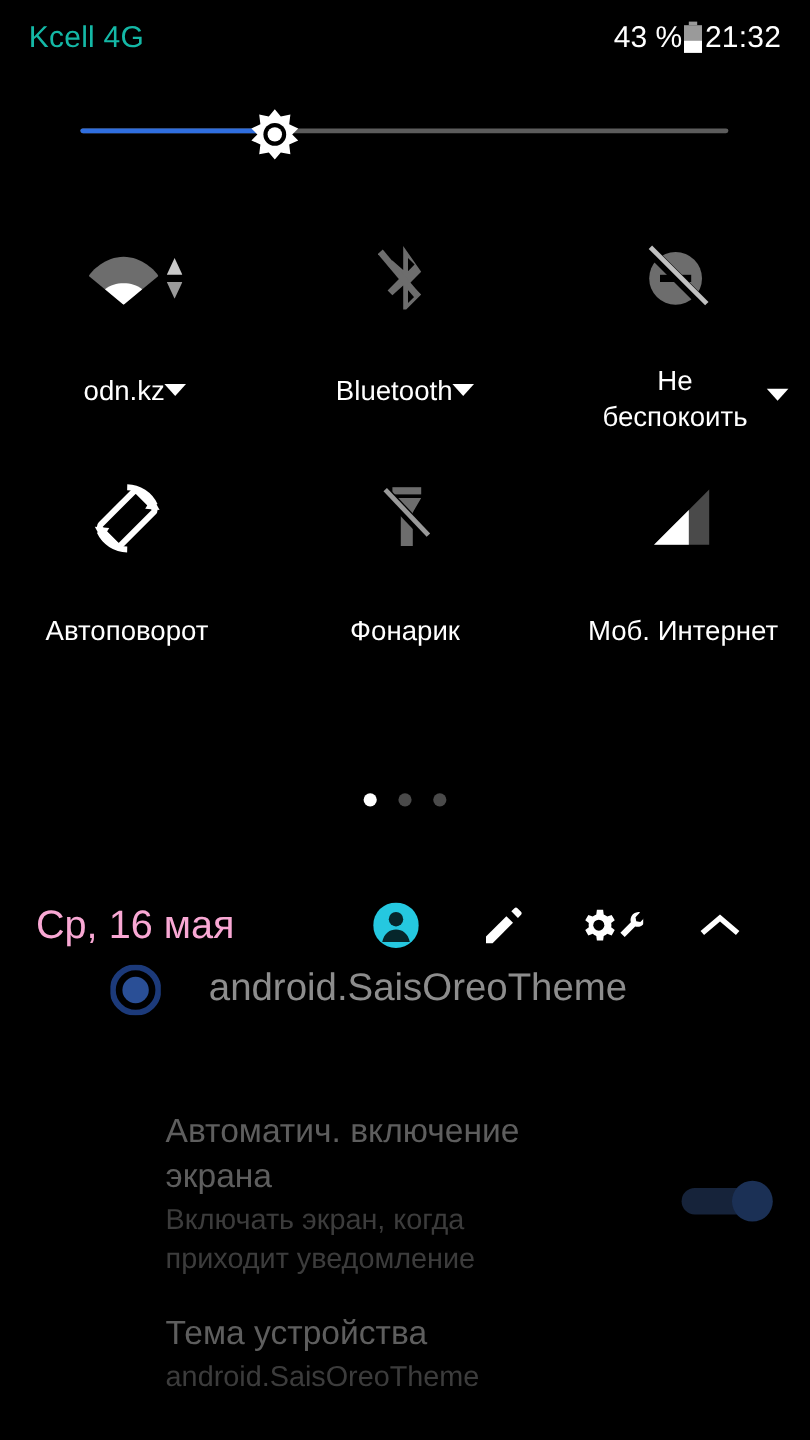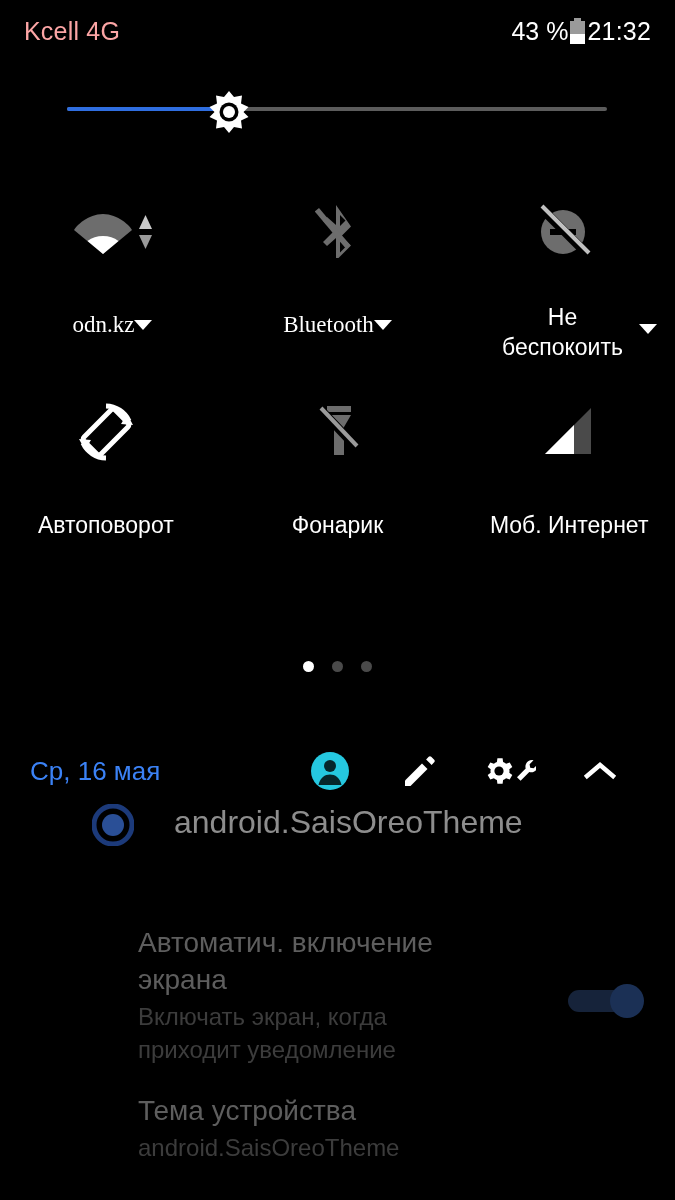--- a/index.html
+++ b/index.html
@@ -25,21 +25,21 @@
     height: 62px;
     display: flex;
     align-items: center;
     justify-content: space-between;
     padding: 0 24px;
     box-sizing: border-box;
   }
   .status-left {
     font-size: 25px;
     letter-spacing: 0.2px;
-    color: #fca5a5;
+    color: #14b8a6;
   }
   .status-right {
     display: flex;
     align-items: center;
     gap: 2px;
     font-size: 25px;
     color: #ffffff;
   }
   .battery-icon {
     position: relative;
@@ -128,21 +128,20 @@
     text-align: center;
     color: #ffffff;
     max-width: 190px;
   }
   .tile-label.two-line { margin-top: 34px; }
   .label-wrap {
     display: flex;
     align-items: center;
     justify-content: center;
     gap: 0;
-    font-family: Liberation Serif, serif;
   }
   .caret {
     width: 0; height: 0;
     border-left: 9px solid transparent;
     border-right: 9px solid transparent;
     border-top: 10px solid #ffffff;
     flex: 0 0 auto;
   }
   .tile-dnd .caret {
     position: absolute;
@@ -181,22 +180,22 @@
     position: absolute;
     top: 742px; left: 0;
     width: 675px;
     height: 58px;
     display: flex;
     align-items: center;
     padding: 0 30px;
     box-sizing: border-box;
   }
   .footer-date {
-    font-size: 26px;
-    color: #3b82f6;
+    font-size: 33px;
+    color: #f9a8d4;
     flex: 0 0 auto;
   }
   .footer-actions {
     margin-left: auto;
     display: flex;
     align-items: center;
     gap: 0px;
   }
   .footer-btn {
     width: 90px;

